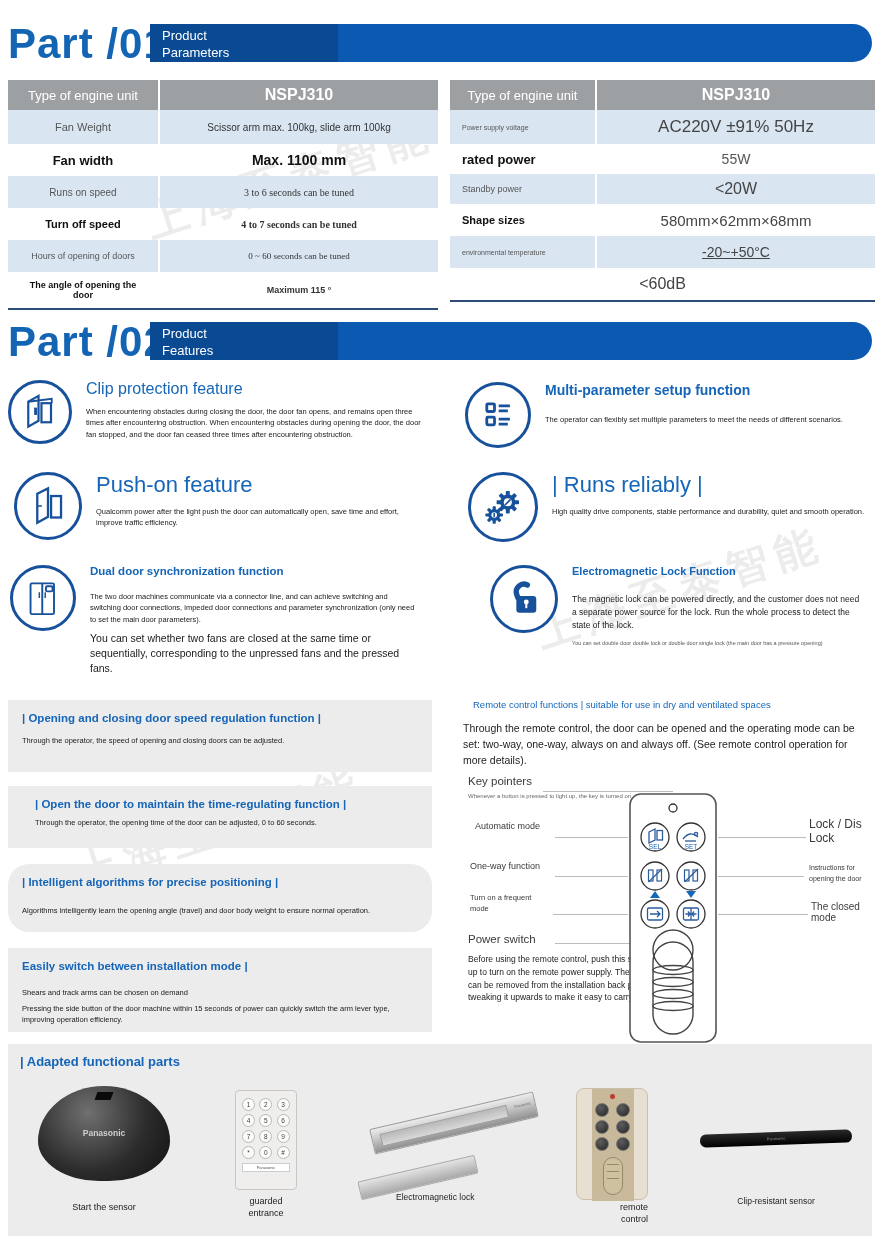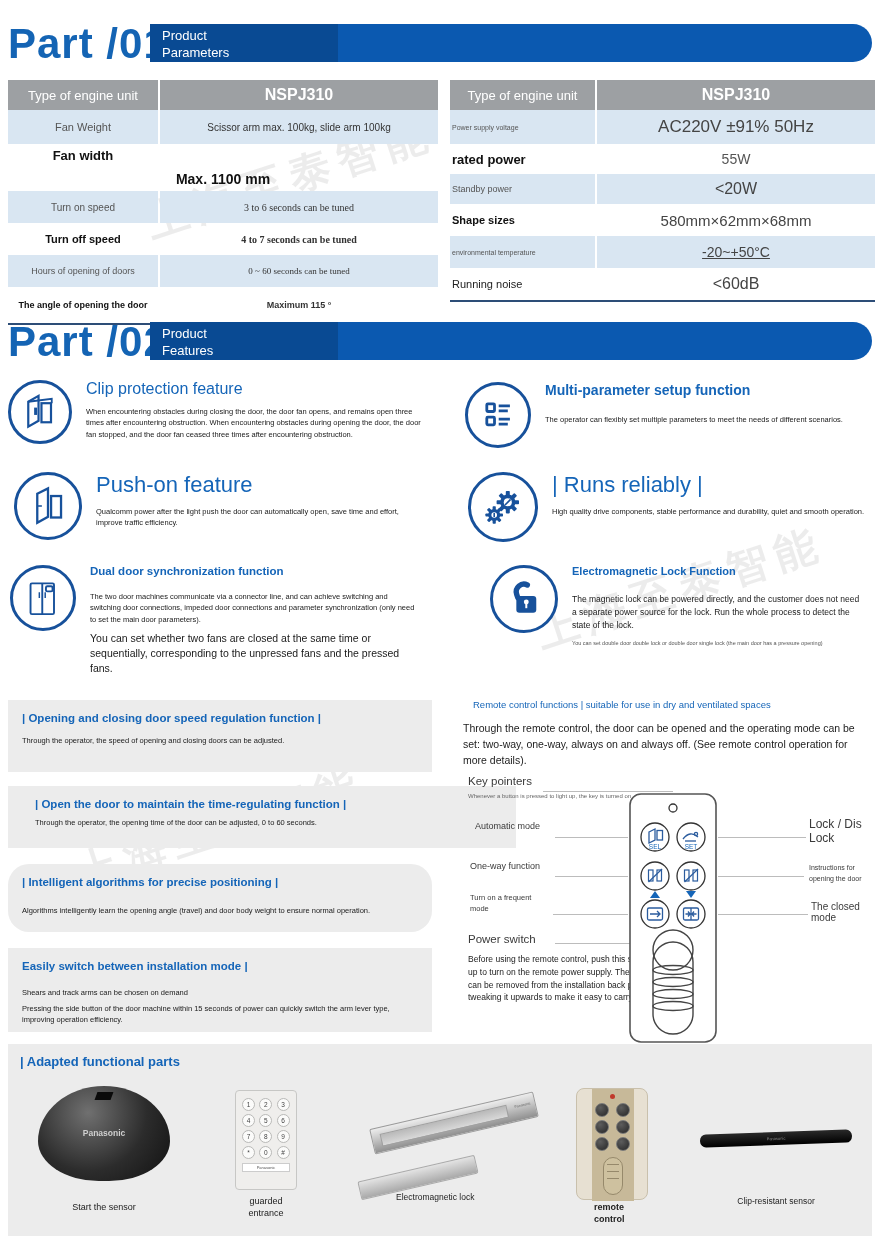--- a/index.html
+++ b/index.html
@@ -15,21 +15,21 @@
   .banner { position:absolute; height:38px; background:#0b59b0; border-radius:0 19px 19px 0; }
   .banner-inner { position:absolute; left:0; top:0; height:100%; width:188px; background:rgba(0,0,0,0.16);
                   color:#fff; font-size:13px; line-height:1.3; padding:4px 0 0 12px; }
 
   
   .spec-table { position:absolute; top:80px; border-bottom:2px solid #2d4d77; }
   .t-row { display:flex; min-height:30px; }
   .t-row.alt .t-label, .t-row.alt .t-value { background:#d9e6f2; }
   .t-row.head .t-label, .t-row.head .t-value { background:#9da0a3; color:#fff; }
   .t-label { width:150px; display:flex; align-items:center; justify-content:center; text-align:center;
-             font-size:10px; color:#333; margin-right:2px; padding:4px 2px; }
+             font-size:10px; color:#333; margin-right:2px; padding:4px 12px; }
   .t-value { flex:1; display:flex; align-items:center; justify-content:center; text-align:center;
              font-size:10px; color:#333; padding:4px 8px; }
   .t-row.head .t-label { font-size:13px; }
   .t-row.head .t-value { font-size:16px; font-weight:700; }
   .fz7  { font-size:7px !important; color:#555 !important; }
   .fz9  { font-size:9px !important; }
   .fz11 { font-size:11px !important; }
   .fz13b{ font-size:13px !important; font-weight:700; color:#111 !important; }
   .fz14 { font-size:14px !important; }
   .fz15b{ font-size:14px !important; font-weight:700; color:#111 !important; }
@@ -129,26 +129,26 @@
 
   <div class="spec-table" style="left:8px; width:430px;">
     <div class="t-row head">
       <div class="t-label">Type of engine unit</div>
       <div class="t-value">NSPJ310</div>
     </div>
     <div class="t-row alt" style="min-height:34px;">
       <div class="t-label fz11" style="color:#555;">Fan Weight</div>
       <div class="t-value">Scissor arm max. 100kg, slide arm 100kg</div>
     </div>
-    <div class="t-row" style="min-height:32px;flex-direction:column;">
+    <div class="t-row" style="min-height:32px;">
       <div class="t-label fz13b">Fan width</div>
       <div class="t-value fz15b">Max. 1100 mm</div>
     </div>
     <div class="t-row alt" style="min-height:32px;">
-      <div class="t-label" style="color:#555;">Turn on speed</div>
+      <div class="t-label" style="color:#555;">Runs on speed</div>
       <div class="t-value">
           <span class="wrapnarrow">3 to 6 seconds can be tuned</span>
         </div>
     </div>
     <div class="t-row" style="min-height:32px;">
       <div class="t-label fz11" style="font-weight:700; color:#111;">Turn off speed</div>
       <div class="t-value" style="font-weight:700;">
           <span class="wrapnarrow">4 to 7 seconds can be tuned</span>
         </div>
     </div>
@@ -183,21 +183,20 @@
     </div>
     <div class="t-row" style="min-height:32px;">
       <div class="t-label fz11" style="width:145px; justify-content:flex-start; text-align:left; font-weight:700; color:#111;">Shape sizes</div>
       <div class="t-value" style="font-size:15px; color:#444;">580mm×62mm×68mm</div>
     </div>
     <div class="t-row alt" style="min-height:32px;">
       <div class="t-label fz7" style="width:145px; justify-content:flex-start; text-align:left;">environmental temperature</div>
       <div class="t-value fz14" style="color:#444;text-decoration:underline;">-20~+50°C</div>
     </div>
     <div class="t-row" style="min-height:32px;">
-      <div class="t-label fz11" style="width:145px; justify-content:flex-start; text-align:left; color:#222;">Running noise</div>
       <div class="t-value fz16" style="color:#444;">&lt;60dB</div>
     </div>
   </div>
 
   <div class="part-title" style="left:8px; top:318px;">Part /02</div>
   <div class="banner" style="left:150px; top:322px; width:722px;">
     <div class="banner-inner">
       <div>Product</div>
       <div>Features</div>
     </div>
@@ -315,21 +314,21 @@
       <div class="f-title" style="font-size:11px; font-weight:700;">Electromagnetic Lock Function</div>
       <div class="f-text" style="margin-top:16px; font-size:8.5px;">The magnetic lock can be powered directly, and the customer does not need a separate power source for the lock. Run the whole process to detect the state of the lock.</div>
       <div class="f-text" style="font-size:5.5px; color:#555;">You can set double door double lock or double door single lock (the main door has a pressure opening)</div>
     </div>
   </div>
 
   <div class="gbox" style="left:8px; top:700px; width:424px; height:72px;">
     <div class="g-title" style="width:330px;">| Opening and closing door speed regulation function |</div>
     <div class="g-text">Through the operator, the speed of opening and closing doors can be adjusted.</div>
   </div>
-  <div class="gbox" style="left:8px; top:786px; width:508px; height:62px;padding-left:27px;">
+  <div class="gbox" style="left:8px; top:786px; width:424px; height:62px;padding-left:27px;">
     <div class="g-title" style="width:340px;">| Open the door to maintain the time-regulating function |</div>
     <div class="g-text" style="margin-top:4px;">Through the operator, the opening time of the door can be adjusted, 0 to 60 seconds.</div>
   </div>
   <div class="gbox" style="left:8px; top:864px; width:424px; height:68px;border-radius:21px;">
     <div class="g-title">| Intelligent algorithms for precise positioning |</div>
     <div class="g-text" style="margin-top:14px;">Algorithms intelligently learn the opening angle (travel) and door body weight to ensure normal operation.</div>
   </div>
   <div class="gbox" style="left:8px; top:948px; width:424px; height:84px;">
     <div class="g-title">Easily switch between installation mode |</div>
     <div class="g-text" style="margin-top:12px;">Shears and track arms can be chosen on demand</div>
@@ -454,21 +453,21 @@
           <div class="rp-btn"></div>
         <div class="rp-btn"></div>
           <div class="rp-btn"></div>
       </div>
       <div class="rp-slider">
           <i></i>
           <i></i>
           <i></i>
         </div>
     </div>
-    <div class="caption" style="left:568px; top:158px; width:72px; text-align:left; padding-left:18px;font-weight:bold;">remote control</div>
+    <div class="caption" style="left:568px; top:158px; width:72px; text-align:right; padding-left:18px;">remote control</div>
 
     <div class="blackbar">
       <span>Panasonic</span>
     </div>
     <div class="caption" style="left:692px; top:152px; width:152px; font-size:8.5px;">Clip-resistant sensor</div>
   </div>
 
 </div>
 
 </body></html>

